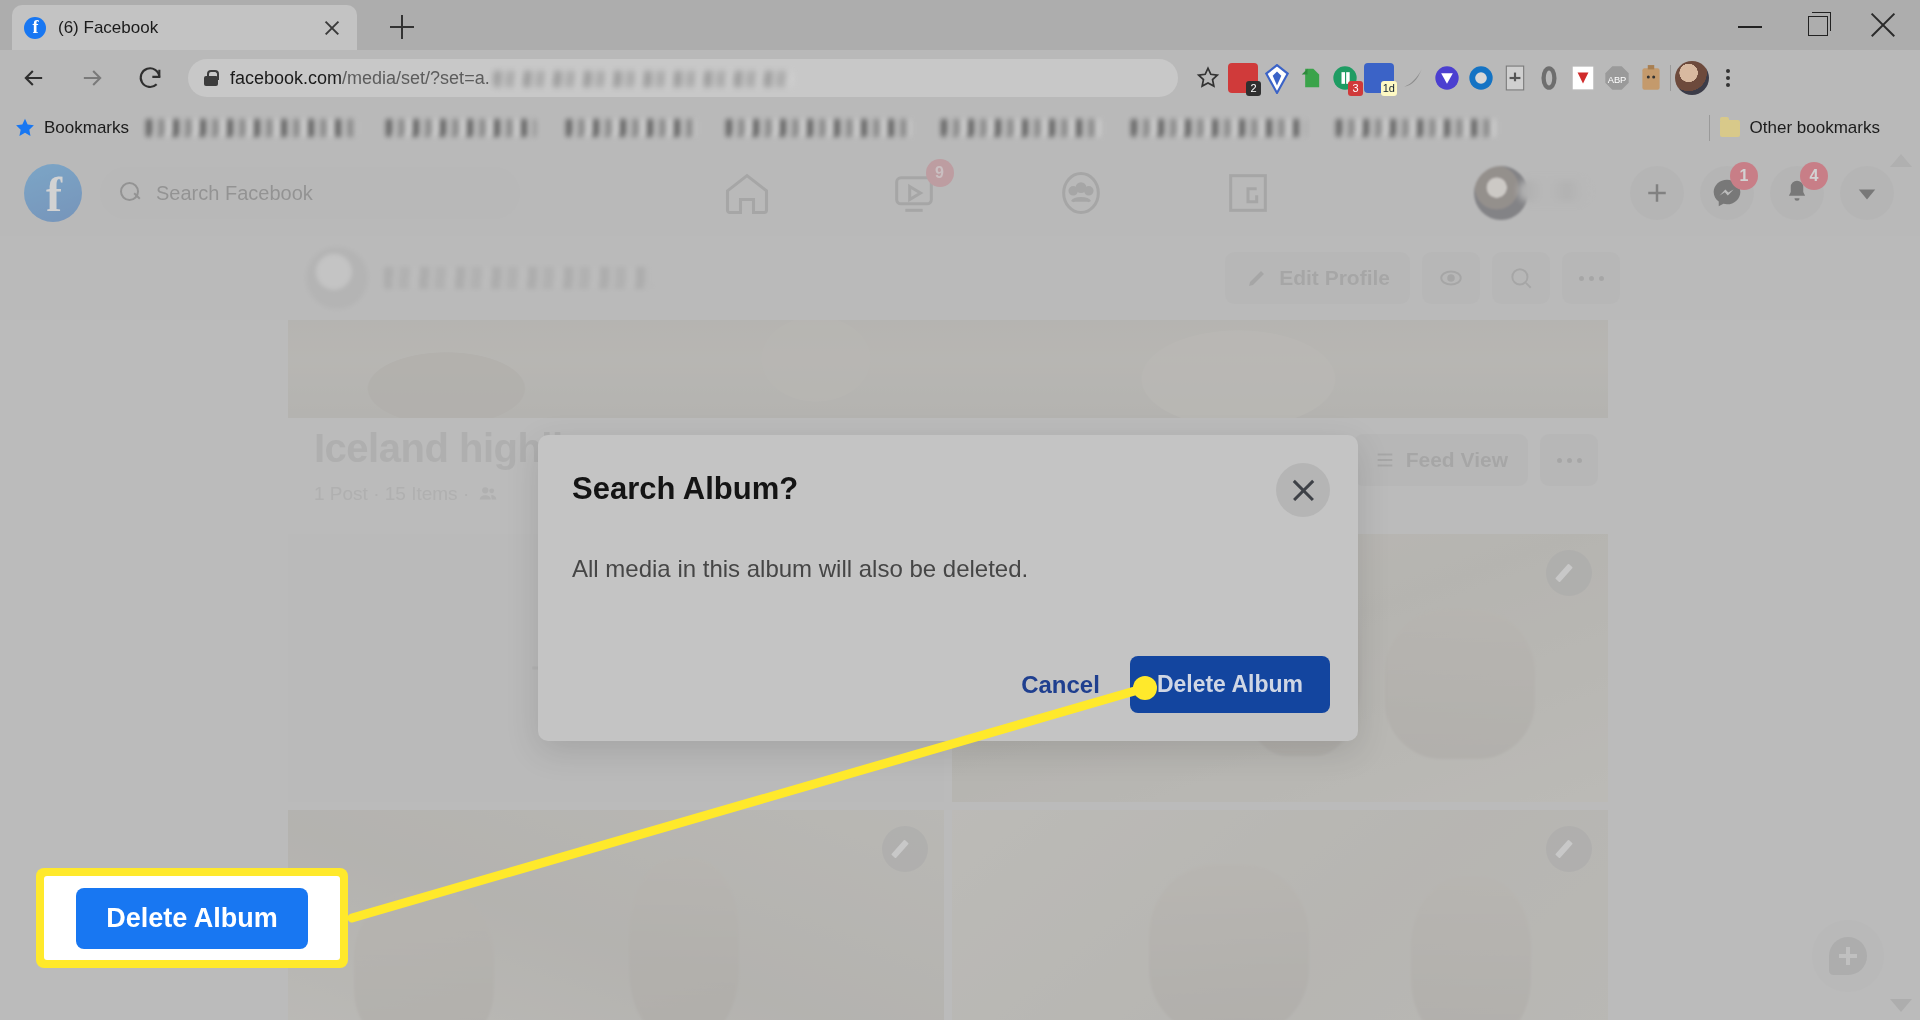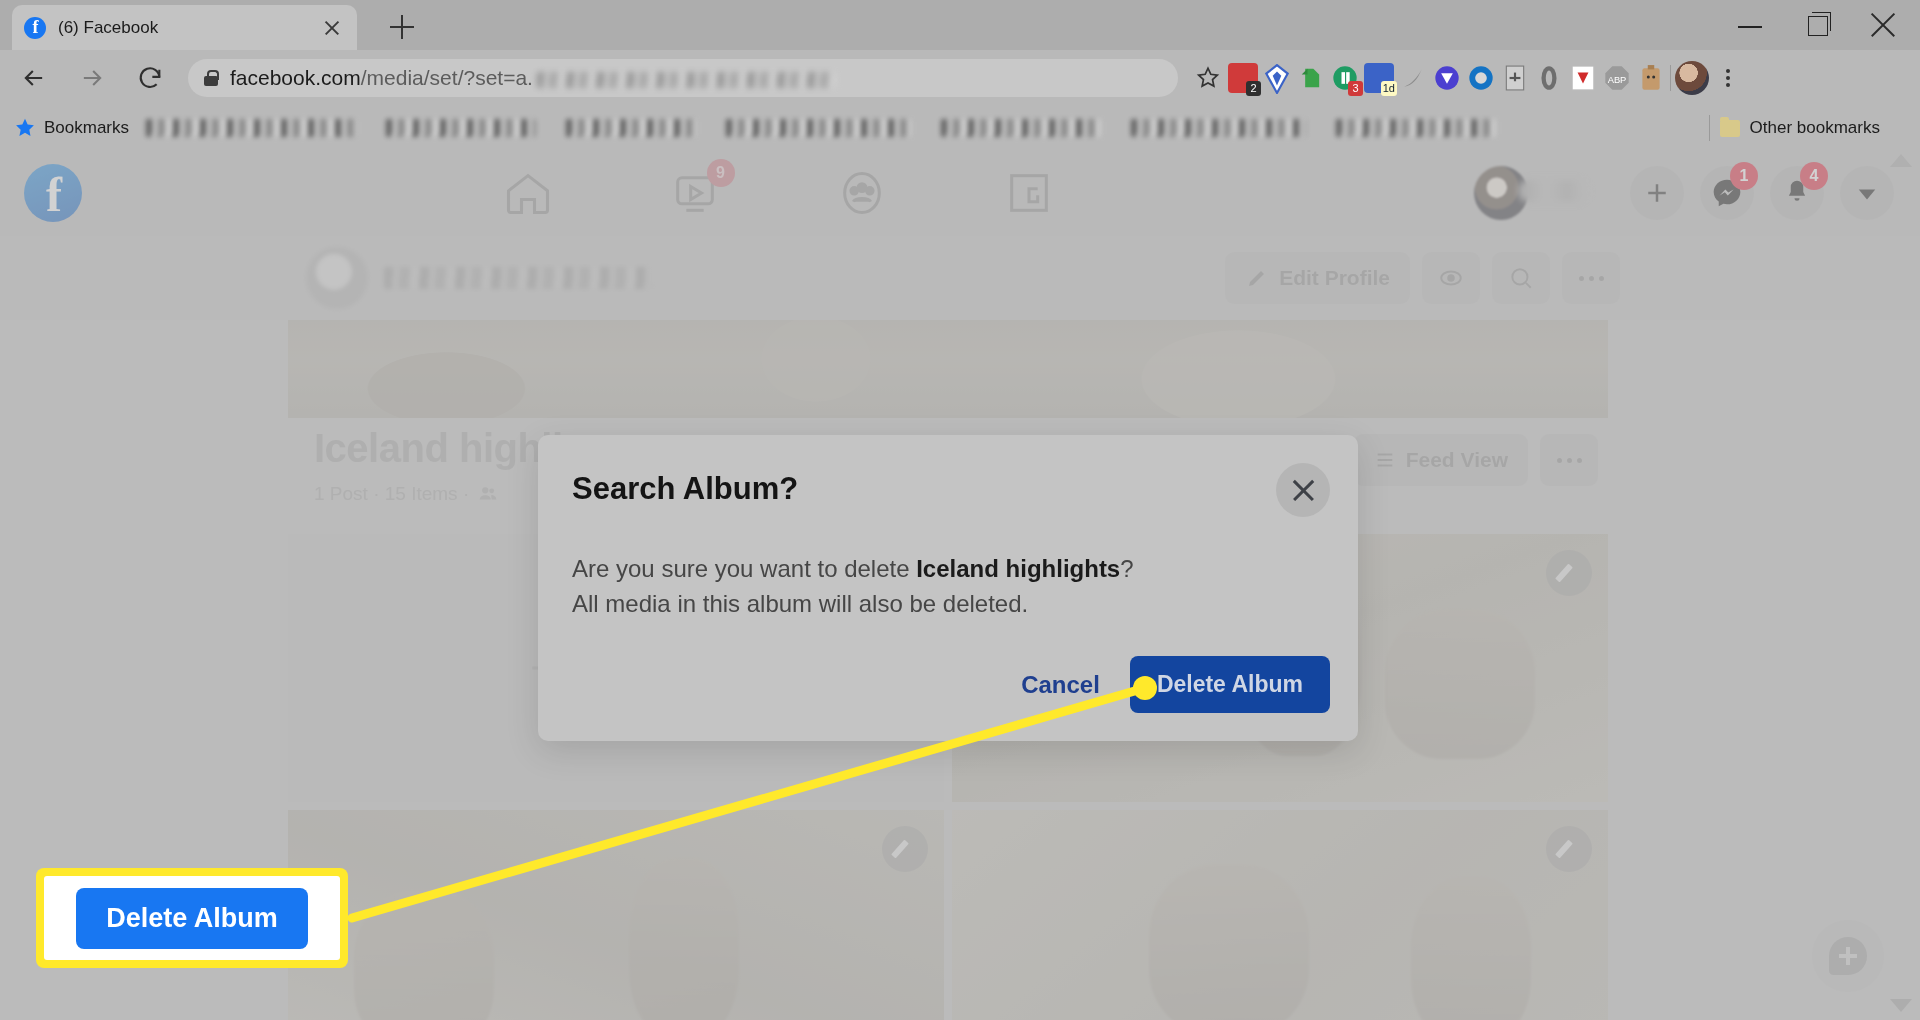--- a/index.html
+++ b/index.html
@@ -82,21 +82,21 @@
   }
   .lock { width: 14px; height: 16px; position: relative; flex: 0 0 auto; margin-right: 12px; }
   .lock::after {
     content:''; position:absolute; left:0; bottom:0; width:14px; height:10px;
     background:#3c3c3c; border-radius:2px;
   }
   .lock::before {
     content:''; position:absolute; left:3px; top:0; width:8px; height:8px;
     border: 2px solid #3c3c3c; border-bottom: none; border-radius: 4px 4px 0 0;
   }
-  .url { font-size: 21px; color: #3b3b3b; white-space: nowrap; }
+  .url { font-size: 18px; color: #3b3b3b; white-space: nowrap; }
   .url .host { color: #1b1b1b; }
   .url .path { color: #5c5c5c; }
   .blur-url {
     display: inline-block; width: 300px; height: 16px; vertical-align: -3px;
     margin-left: 4px;
     background: repeating-linear-gradient(95deg,#8d8d8d 0 7px,#c4c4c4 7px 13px,#a2a2a2 13px 21px,#cfcfcf 21px 30px);
     filter: blur(3px); opacity: .85; border-radius: 3px;
   }
   .star { width: 40px; height: 40px; position: relative; flex: 0 0 auto; }
   .ext-row { display: flex; align-items: center; gap: 4px; padding-right: 6px; }
@@ -484,20 +484,24 @@
       <div class="bm-sep"></div>
       <div class="folder-ico"></div>
       <div class="bm-label" style="margin-right:16px">Other bookmarks</div>
     </div>
   </div>
 
   <div class="fbpage">
 
     <div class="fbheader">
       <div class="fb-logo">f</div>
+      <div class="fb-search">
+        <div class="magn"></div>
+        <span>Search Facebook</span>
+      </div>
 
       <div class="fb-nav">
         <div class="fb-navitem">
           <svg width="52" height="52" viewBox="0 0 24 24" fill="none" stroke="currentColor" stroke-width="1.4">
             <path d="M3 11l9-7 9 7v9a1 1 0 01-1 1h-5v-6H9v6H4a1 1 0 01-1-1z"></path>
             </svg>
         </div>
         <div class="fb-navitem">
           <svg width="52" height="52" viewBox="0 0 24 24" fill="none" stroke="currentColor" stroke-width="1.4">
             <rect x="4" y="5" width="16" height="12" rx="2"></rect>
@@ -647,21 +651,20 @@
     <div class="scroll-caret"></div>
     <div class="scroll-caret-up"></div>
   </div>
 
   <div class="scrim"></div>
 
   <div class="dialog">
     <div class="dlg-title">Search Album?</div>
     <div class="dlg-close"></div>
     <div class="dlg-body">
-      <div><span>Are you sure you want to delete </span><b>Iceland highlights</b><span>?</span></div>
       <div>All media in this album will also be deleted.</div>
     </div>
     <div class="dlg-actions">
       <button class="btn-cancel">Cancel</button>
       <button class="btn-delete">Delete Album</button>
     </div>
   </div>
 
   <svg class="annot-line">
     <line x1="352" y1="918" x2="1145" y2="688" stroke="#ffe92b" stroke-width="9" stroke-linecap="round"></line>

